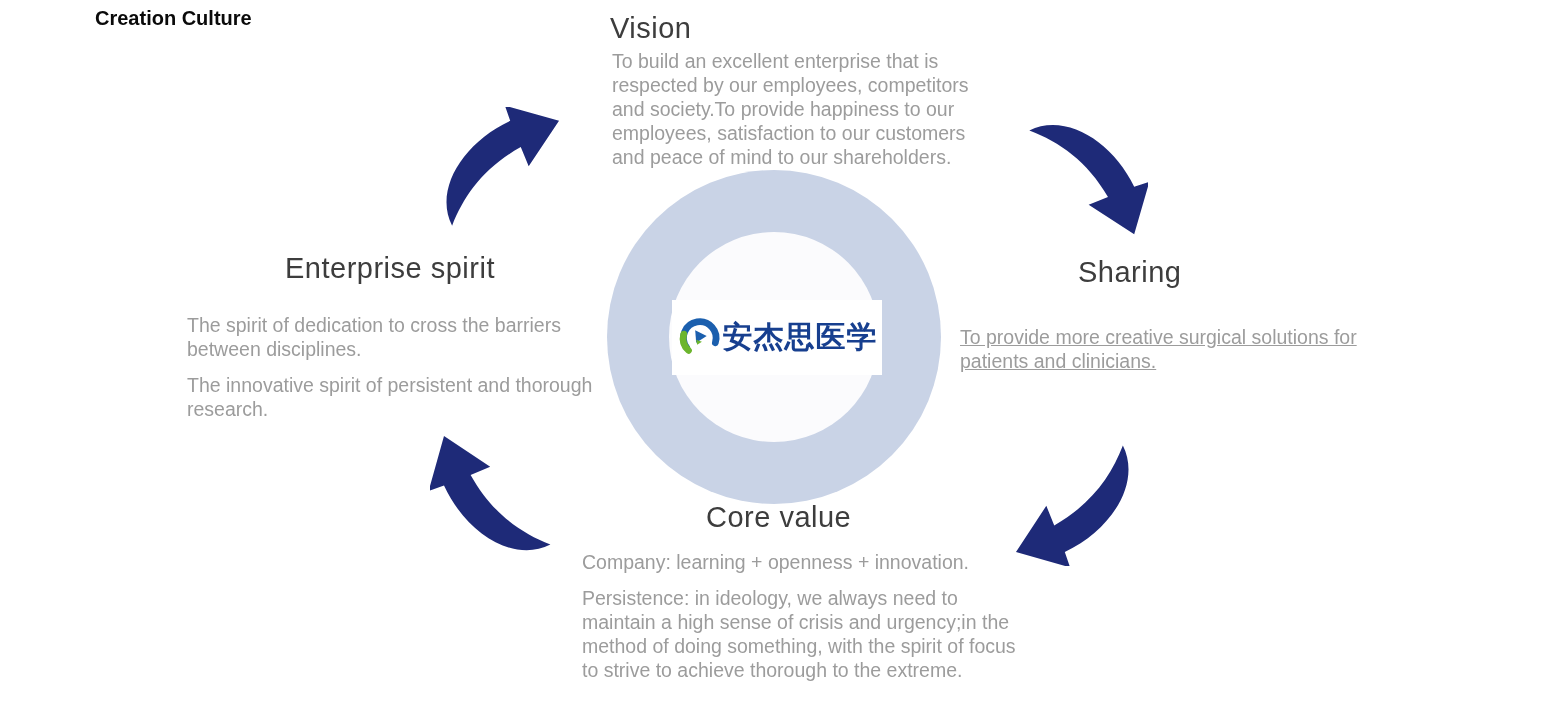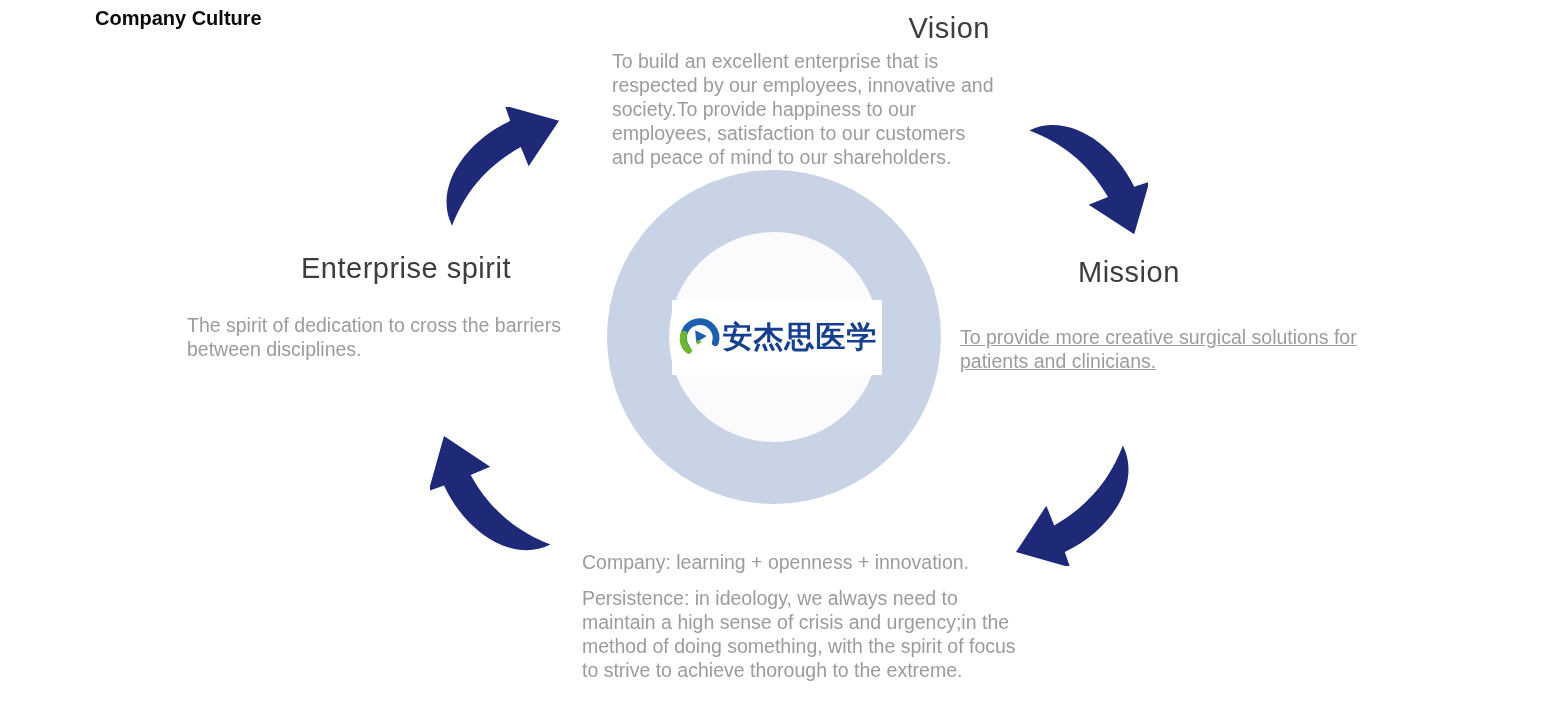--- a/index.html
+++ b/index.html
@@ -19,23 +19,23 @@
     font-size:29px;font-weight:300;color:#3d3d3d;
     letter-spacing:0.5px;white-space:nowrap;
   }
   .section-body{
     position:absolute;
     font-size:19.5px;font-weight:300;color:#9c9c9c;
     line-height:1.23;
   }
   .section-body .line{margin:12px;}
   
-  #vision-title{left:610px;top:12px;width:380px;text-align:right;}
+  #vision-title{left:610px;top:12px;width:380px;text-align:left;}
   #mission-title{left:1078px;top:256px;}
-  #enterprise-title{left:285px;top:252px;margin-left:16px;}
+  #enterprise-title{left:285px;top:252px;}
   #corevalue-title{left:706px;top:501px;}
   
   #vision-body{left:612px;top:50px;width:382px;}
   #mission-body{left:960px;top:326px;width:400px;text-decoration:underline;}
   #enterprise-body{left:175px;top:302px;width:440px;}
   #corevalue-body{left:570px;top:539px;width:478px;}
   
   .ring-outer{
     position:absolute;left:607px;top:170px;
     width:334px;height:334px;border-radius:50%;
@@ -61,21 +61,21 @@
   #arrow-top-right{left:1010px;top:110px;width:138px;height:128px;}
   #arrow-bottom-right{left:1008px;top:430px;width:140px;height:132px;transform:rotate(90deg);}
   #arrow-bottom-left{left:430px;top:432px;width:140px;height:134px;transform:rotate(180deg);}
   .flow-arrow svg{width:100%;height:100%;display:block;}
 </style>
 </head>
 <body>
 
 <div id="stage">
 
-  <div class="page-title">Company Culture</div>
+  <div class="page-title">Creation Culture</div>
 
   <div class="ring-outer">
     <div class="ring-inner"></div>
   </div>
 
   <div class="logo-box">
     <span>
       <svg width="46" height="46" viewBox="0 0 48 48">
         <path d="M 10 36 A 17 17 0 1 1 40 31" fill="none" stroke="#1b5fae" stroke-width="7" stroke-linecap="round"></path>
         <path d="M 12 39 A 17 17 0 0 1 7 22" fill="none" stroke="#6cb52d" stroke-width="7" stroke-linecap="round"></path>
@@ -101,28 +101,30 @@
       <path d="M 14 16 C 40 2, 74 24, 90 60 L 101 56 L 90 97 L 57 74 L 71 68 C 56 40, 36 25, 14 16 Z" fill="#1e2a78"></path>
     </svg>
   </div>
   <div class="flow-arrow" id="arrow-bottom-left">
     <svg viewBox="0 0 100 100" preserveAspectRatio="none">
       <path d="M 14 16 C 40 2, 74 24, 90 60 L 101 56 L 90 97 L 57 74 L 71 68 C 56 40, 36 25, 14 16 Z" fill="#1e2a78"></path>
     </svg>
   </div>
 
   <div class="section-title" id="vision-title">Vision</div>
-  <div class="section-body" id="vision-body">To build an excellent enterprise that is respected by our employees, innovative and society.To provide happiness to our employees, satisfaction to our customers and peace of mind to our shareholders.</div>
+  <div class="section-body" id="vision-body">To build an excellent enterprise that is respected by our employees, competitors and society.To provide happiness to our employees, satisfaction to our customers and peace of mind to our shareholders.</div>
 
-  <div class="section-title" id="mission-title">Mission</div>
+  <div class="section-title" id="mission-title">Sharing</div>
   <div class="section-body" id="mission-body">To provide more creative surgical solutions for patients and clinicians.</div>
 
   <div class="section-title" id="enterprise-title">Enterprise spirit</div>
   <div class="section-body" id="enterprise-body">
     <p class="line">The spirit of dedication to cross the barriers between disciplines.</p>
+    <p class="line">The innovative spirit of persistent and thorough research.</p>
   </div>
 
+  <div class="section-title" id="corevalue-title">Core value</div>
   <div class="section-body" id="corevalue-body">
     <p class="line">Company: learning + openness + innovation.</p>
     <p class="line">Persistence: in ideology, we always need to maintain a high sense of crisis and urgency;in the method of doing something, with the spirit of focus to strive to achieve thorough to the extreme.</p>
   </div>
 
 </div>
 
 </body></html>

